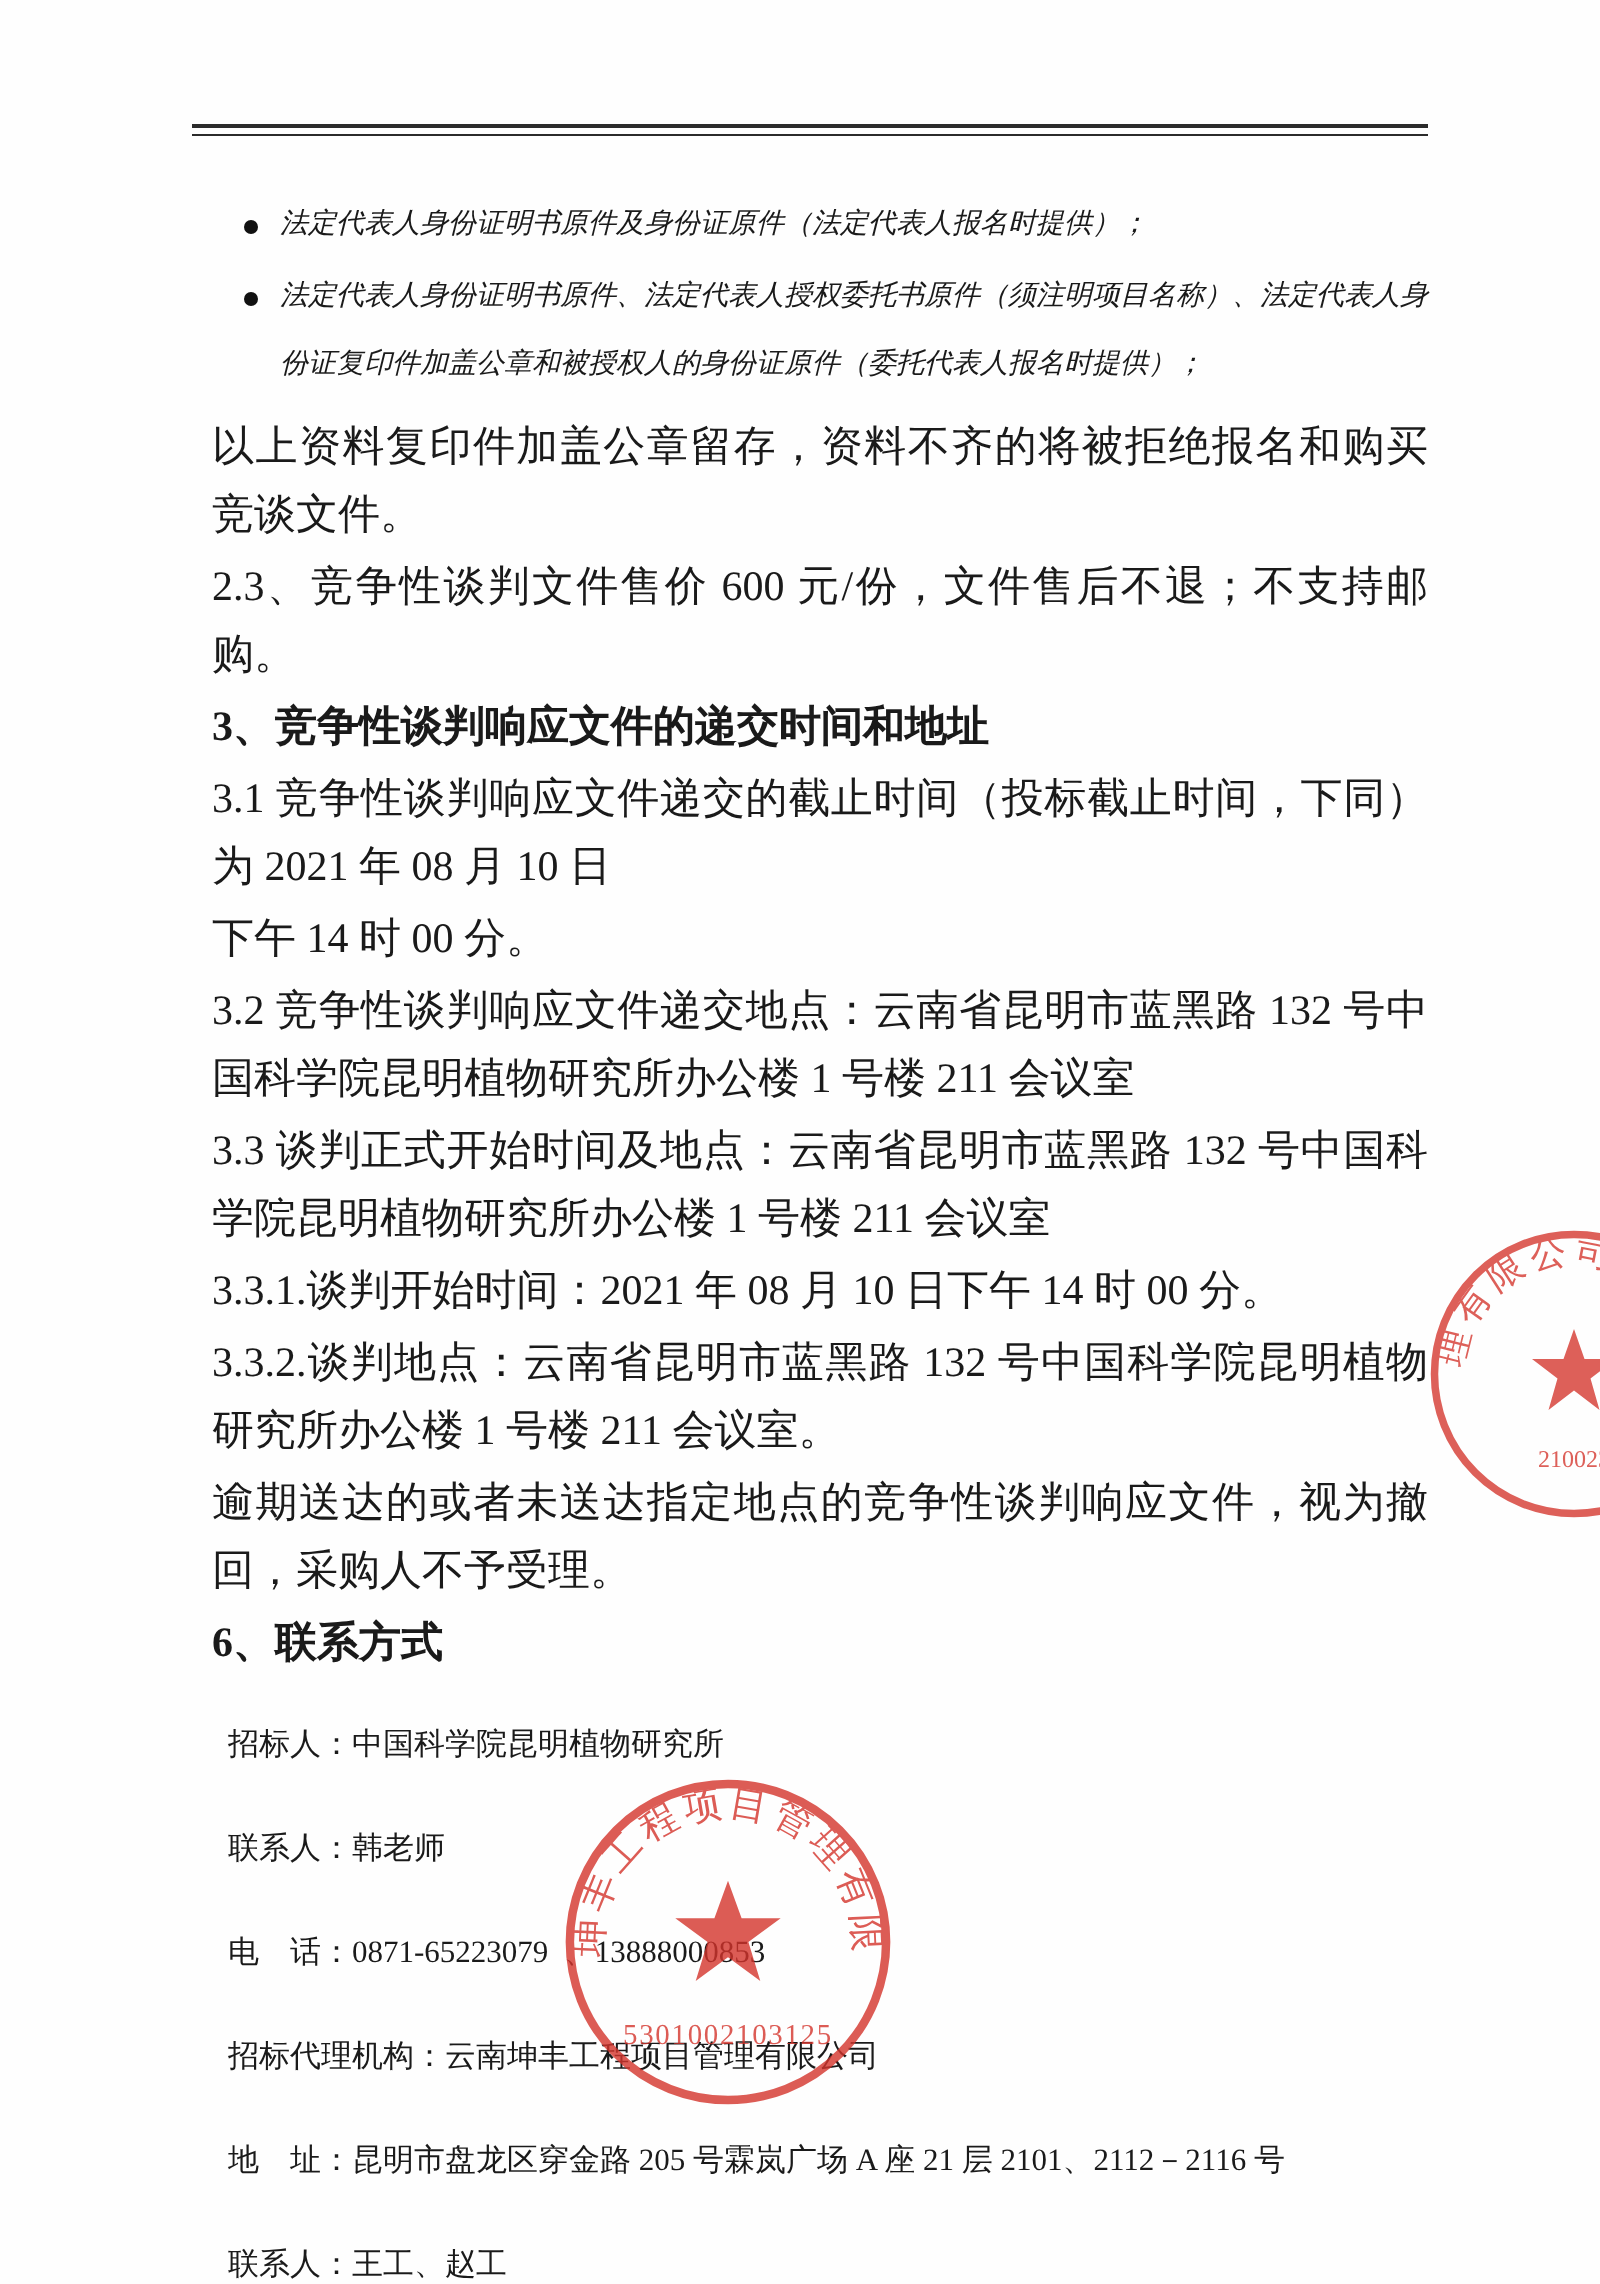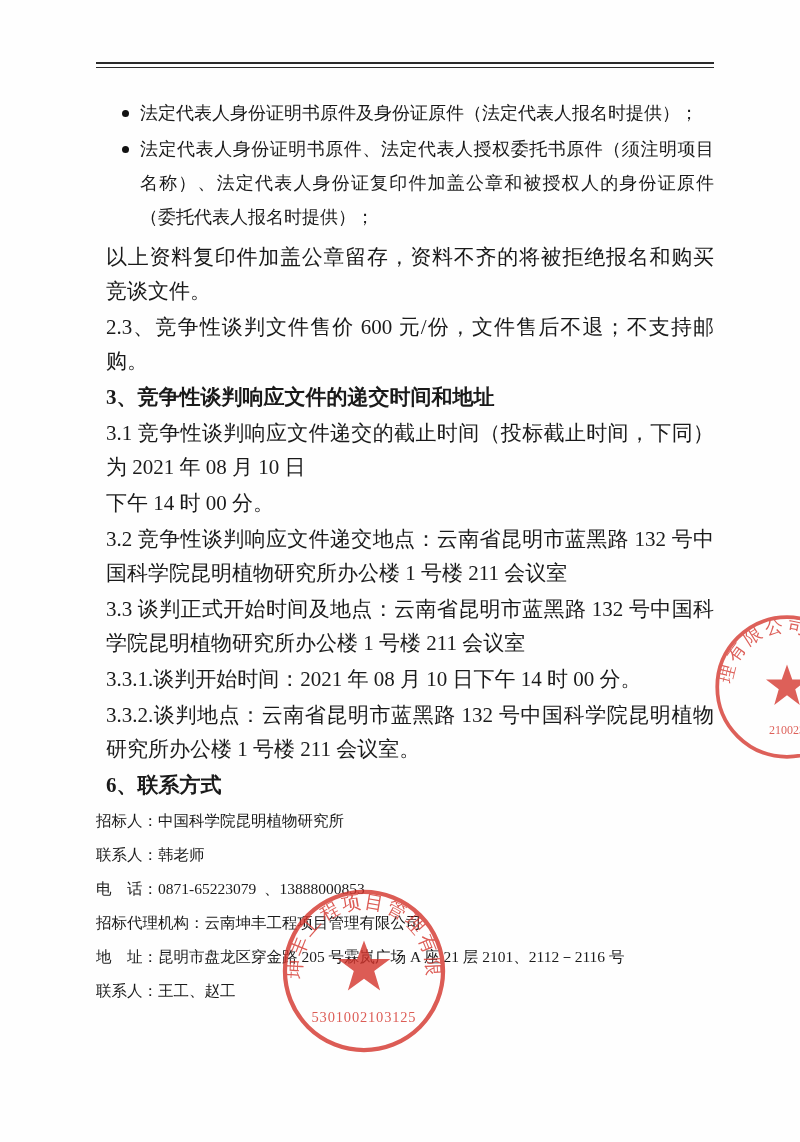--- a/index.html
+++ b/index.html
@@ -33,24 +33,25 @@
     margin-bottom: 28px;
   }
   ul.bullets {
     list-style: none;
     margin: 0 0 6px 0;
     padding: 0;
   }
   ul.bullets li {
     position: relative;
     padding-left: 44px;
-    font-size: 18px;
+    font-size: 14px;
     line-height: 34px;
     margin-bottom: 2px;
     text-align: justify;
+    font-style: italic;
   }
   ul.bullets li::before {
     content: "";
     position: absolute;
     left: 26px;
     top: 14px;
     width: 7px;
     height: 7px;
     background: #111;
     border-radius: 50%;
@@ -60,21 +61,21 @@
     line-height: 34px;
     margin: 0 0 2px 10px;
     text-align: justify;
   }
   p.bold {
     font-weight: bold;
   }
   .contact-line {
     font-size: 15.5px;
     line-height: 34px;
-    margin: 0;
+    margin: 18px;
     white-space: pre;
   }
   
   .seal {
     position: absolute;
     pointer-events: none;
   }
   .seal-main {
     left: 279px;
     top: 886px;
@@ -109,20 +110,21 @@
     <p class="para">2.3、竞争性谈判文件售价 600 元/份，文件售后不退；不支持邮购。</p>
 
     <p class="para bold">3、竞争性谈判响应文件的递交时间和地址</p>
 
     <p class="para">3.1 竞争性谈判响应文件递交的截止时间（投标截止时间，下同）为 2021 年 08 月 10 日</p>
     <p class="para">下午 14 时 00 分。</p>
     <p class="para">3.2  竞争性谈判响应文件递交地点：云南省昆明市蓝黑路 132 号中国科学院昆明植物研究所办公楼 1 号楼 211 会议室</p>
     <p class="para">3.3 谈判正式开始时间及地点：云南省昆明市蓝黑路 132 号中国科学院昆明植物研究所办公楼 1 号楼 211 会议室</p>
     <p class="para">3.3.1.谈判开始时间：2021 年 08 月 10 日下午 14 时 00 分。</p>
     <p class="para">3.3.2.谈判地点：云南省昆明市蓝黑路 132 号中国科学院昆明植物研究所办公楼 1 号楼 211 会议室。</p>
+    <p class="para">逾期送达的或者未送达指定地点的竞争性谈判响应文件，视为撤回，采购人不予受理。</p>
 
     <p class="para bold">6、联系方式</p>
 
     <p class="contact-line">招标人：中国科学院昆明植物研究所</p>
     <p class="contact-line">联系人：韩老师</p>
     <p class="contact-line">电    话：0871-65223079  、13888000853</p>
     <p class="contact-line">招标代理机构：云南坤丰工程项目管理有限公司</p>
     <p class="contact-line">地    址：昆明市盘龙区穿金路 205 号霖岚广场 A 座 21 层 2101、2112－2116 号</p>
     <p class="contact-line">联系人：王工、赵工</p>
 

